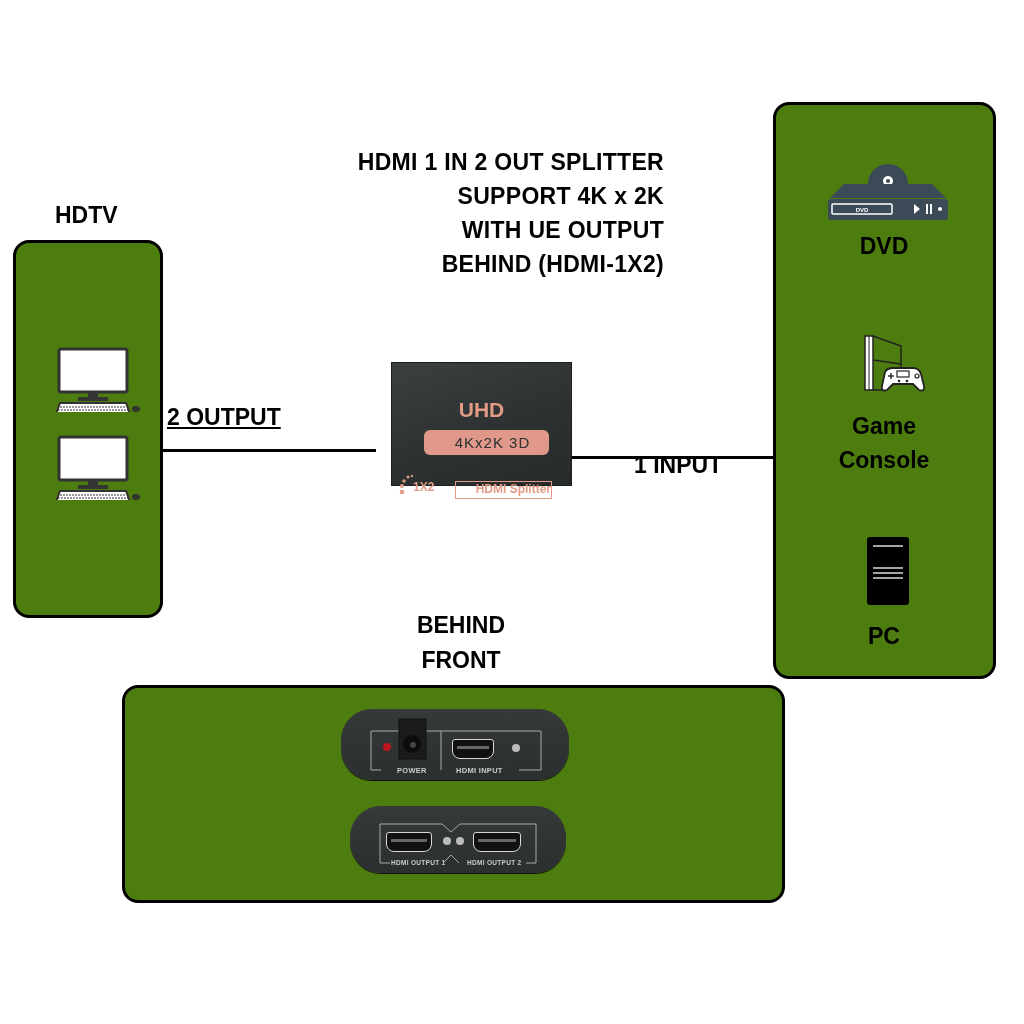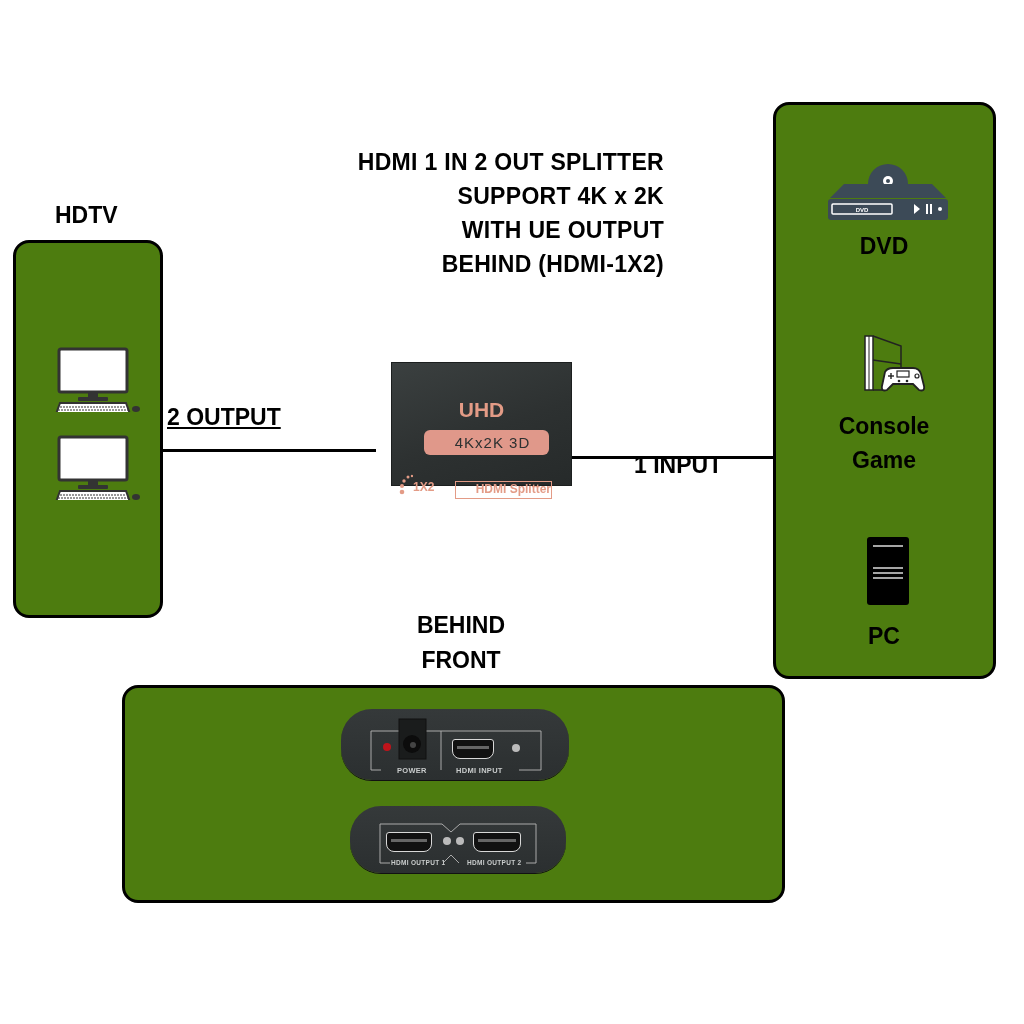--- a/index.html
+++ b/index.html
@@ -110,22 +110,22 @@
     <line x1="12" y1="58" x2="24" y2="58" stroke="#222" stroke-width="1.5"></line>
     <path d="M24 40 Q26 36 32 36 L52 36 Q58 36 60 42 L63 54 Q64 60 58 58 L52 52 L32 52 L26 58 Q20 60 21 54 Z" fill="#fff" stroke="#222" stroke-width="1.8"></path>
     <rect x="36" y="39" width="12" height="6" fill="none" stroke="#222" stroke-width="1.2"></rect>
     <line x1="27" y1="44" x2="33" y2="44" stroke="#222" stroke-width="1.4"></line>
     <line x1="30" y1="41" x2="30" y2="47" stroke="#222" stroke-width="1.4"></line>
     <circle cx="56" cy="44" r="2" fill="none" stroke="#222" stroke-width="1.2"></circle>
     <circle cx="38" cy="49" r="1.3" fill="#222"></circle>
     <circle cx="46" cy="49" r="1.3" fill="#222"></circle>
   </svg>
   <div class="abs label" style="left:0; width:216px; text-align:center; top:304px; line-height:34px;">
+    <div>Game</div>
     <div>Console</div>
-    <div>Game</div>
   </div>
 
   <svg class="abs" style="left:89px; top:430px;" width="46" height="72" viewBox="0 0 46 72">
     <rect x="2" y="2" width="42" height="68" rx="3" fill="#000"></rect>
     <line x1="8" y1="11" x2="38" y2="11" stroke="#ddd" stroke-width="1.5"></line>
     <line x1="8" y1="33" x2="38" y2="33" stroke="#ddd" stroke-width="1.5"></line>
     <line x1="8" y1="38" x2="38" y2="38" stroke="#ddd" stroke-width="1.5"></line>
     <line x1="8" y1="43" x2="38" y2="43" stroke="#ddd" stroke-width="1.5"></line>
   </svg>
   <div class="abs label" style="left:0; width:216px; text-align:center; top:518px;">PC</div>

